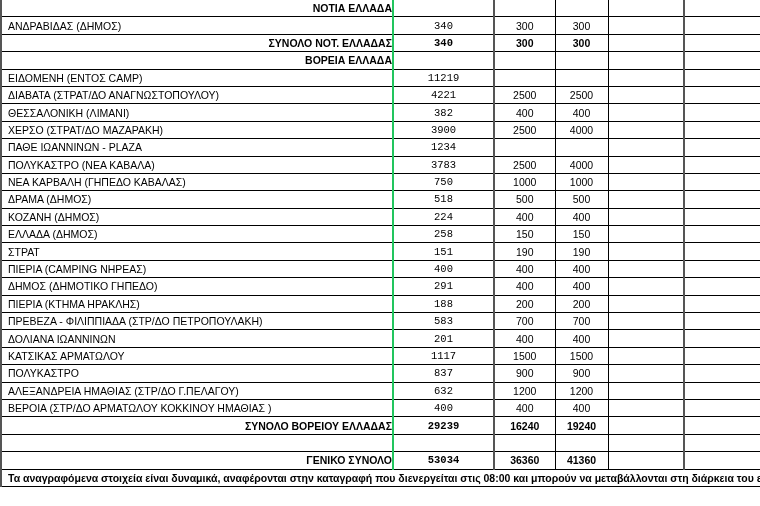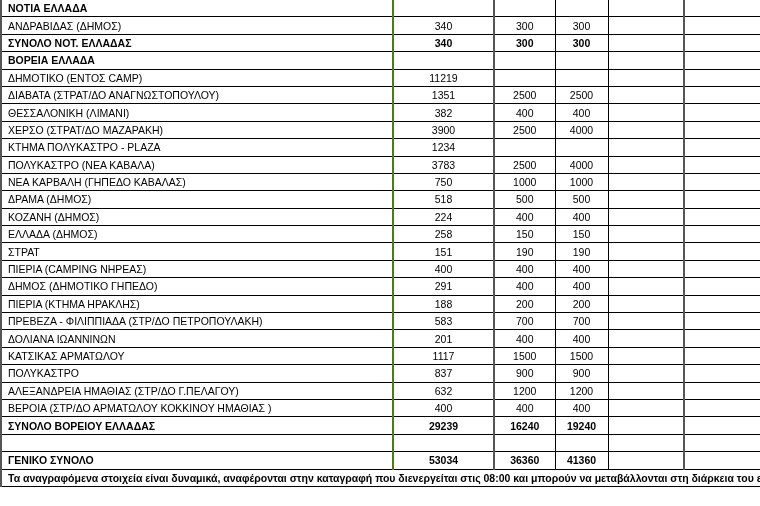--- a/index.html
+++ b/index.html
@@ -15,27 +15,27 @@
     border: 1px solid #000;
     height: 16.4px;
     padding: 0 0 0 6px;
     font-size: 10.5px;
     line-height: 16px;
     white-space: nowrap;
     overflow: hidden;
     vertical-align: middle;
   }
   table.sheet td.num { text-align: center; padding: 0; }
-  table.sheet td.c1 { border-left: 2px solid #4d7c0f; }
+  table.sheet td.c1 { border-left: 2px solid #22c55e; font-family: Liberation Mono, monospace; }
   table.sheet td.c2 { border-left: 2px solid #555; }
   table.sheet td.c5 { border-left: 2px solid #555; }
   table.sheet td.first { border-left: 2px solid #555; }
   tr.bold td { font-weight: bold; }
-  td.center { text-align: left; padding: 0; font-weight: bold; margin-left: 32px; }
-  td.right { text-align: left; padding-right: 6px; font-weight: bold; }
+  td.center { text-align: right; padding: 0; font-weight: bold; margin-left: 32px; }
+  td.right { text-align: right; padding-right: 6px; font-weight: bold; }
   td.note {
     text-align: center;
     font-weight: bold;
     font-size: 10.5px;
     line-height: 17px;
     white-space: normal;
     padding: 1px 40px 2px 40px;
     height: auto;
     border-right: 2px solid #555;
   }
@@ -79,30 +79,30 @@
       </tr>
       <tr>
         <td class="center first">ΒΟΡΕΙΑ ΕΛΛΑΔΑ</td>
         <td class="c1"></td>
         <td class="c2"></td>
         <td class="c3"></td>
         <td class="c4"></td>
         <td class="c5"></td>
       </tr>
       <tr>
-        <td class="first">ΔΗΜΟΤΙΚΟ (ΕΝΤΟΣ CAMP)</td>
+        <td class="first">ΕΙΔΟΜΕΝΗ (ΕΝΤΟΣ CAMP)</td>
         <td class="num c1">11219</td>
         <td class="num c2"></td>
         <td class="num c3"></td>
         <td class="c4"></td>
         <td class="c5"></td>
       </tr>
       <tr>
         <td class="first">ΔΙΑΒΑΤΑ (ΣΤΡΑΤ/ΔΟ ΑΝΑΓΝΩΣΤΟΠΟΥΛΟΥ)</td>
-        <td class="num c1">1351</td>
+        <td class="num c1">4221</td>
         <td class="num c2">2500</td>
         <td class="num c3">2500</td>
         <td class="c4"></td>
         <td class="c5"></td>
       </tr>
       <tr>
         <td class="first">ΘΕΣΣΑΛΟΝΙΚΗ (ΛΙΜΑΝΙ)</td>
         <td class="num c1">382</td>
         <td class="num c2">400</td>
         <td class="num c3">400</td>
@@ -111,21 +111,21 @@
       </tr>
       <tr>
         <td class="first">ΧΕΡΣΟ (ΣΤΡΑΤ/ΔΟ ΜΑΖΑΡΑΚΗ)</td>
         <td class="num c1">3900</td>
         <td class="num c2">2500</td>
         <td class="num c3">4000</td>
         <td class="c4"></td>
         <td class="c5"></td>
       </tr>
       <tr>
-        <td class="first">ΚΤΗΜΑ ΠΟΛΥΚΑΣΤΡΟ - PLAZA</td>
+        <td class="first">ΠΑΘΕ ΙΩΑΝΝΙΝΩΝ - PLAZA</td>
         <td class="num c1">1234</td>
         <td class="num c2"></td>
         <td class="num c3"></td>
         <td class="c4"></td>
         <td class="c5"></td>
       </tr>
       <tr>
         <td class="first">ΠΟΛΥΚΑΣΤΡΟ (ΝΕΑ ΚΑΒΑΛΑ)</td>
         <td class="num c1">3783</td>
         <td class="num c2">2500</td>

